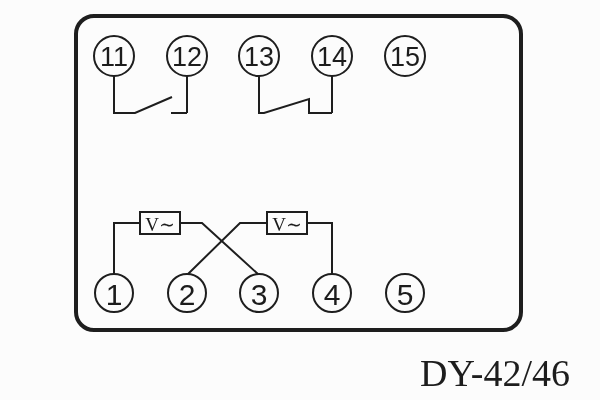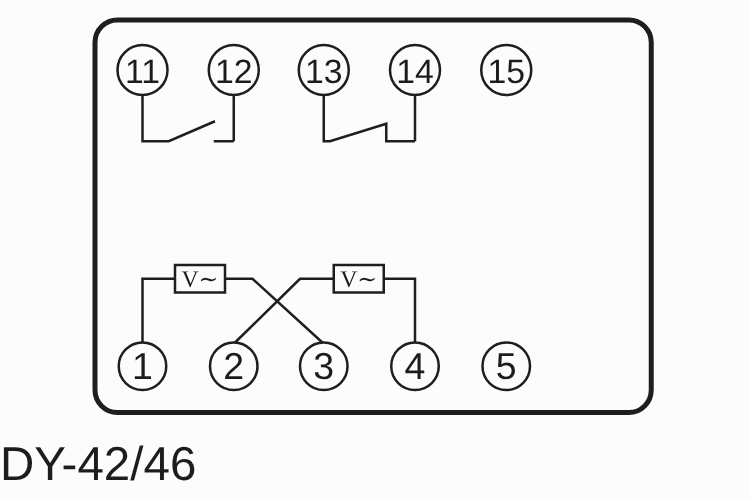--- a/index.html
+++ b/index.html
@@ -2,22 +2,22 @@
 <html><head>
 <meta charset="utf-8">
 <style>
   html,body{margin:0;padding:0;}
   body{width:600px;height:400px;background:#fcfcfc;position:relative;overflow:hidden;}
   .stage{position:absolute;inset:0;}
   svg{position:absolute;left:0;top:0;}
   .term-label{font-family:"Liberation Sans",sans-serif;font-size:27px;fill:#1c1c1c;}
   .term-label-sm{font-family:"Liberation Sans",sans-serif;font-size:30px;fill:#1c1c1c;}
   .vm-label{font-family:"Liberation Serif","DejaVu Serif",serif;font-size:19px;fill:#1c1c1c;}
-  .title{position:absolute;left:0;top:351px;width:570px;text-align:left;
-         font-family:Liberation Sans, sans-serif;font-size:38px;color:#1d1d1d;
+  .title{position:absolute;left:0;top:351px;width:570px;text-align:right;
+         font-family:Liberation Serif, serif;font-size:38px;color:#1d1d1d;
          letter-spacing:0px;}
 </style>
 </head>
 <body>
 
 <div class="stage">
 <svg width="600" height="400" viewBox="0 0 600 400">
 
   <rect x="76" y="16" width="445" height="314" rx="18" ry="18" fill="none" stroke="#1e1e1e" stroke-width="4"></rect>
 

